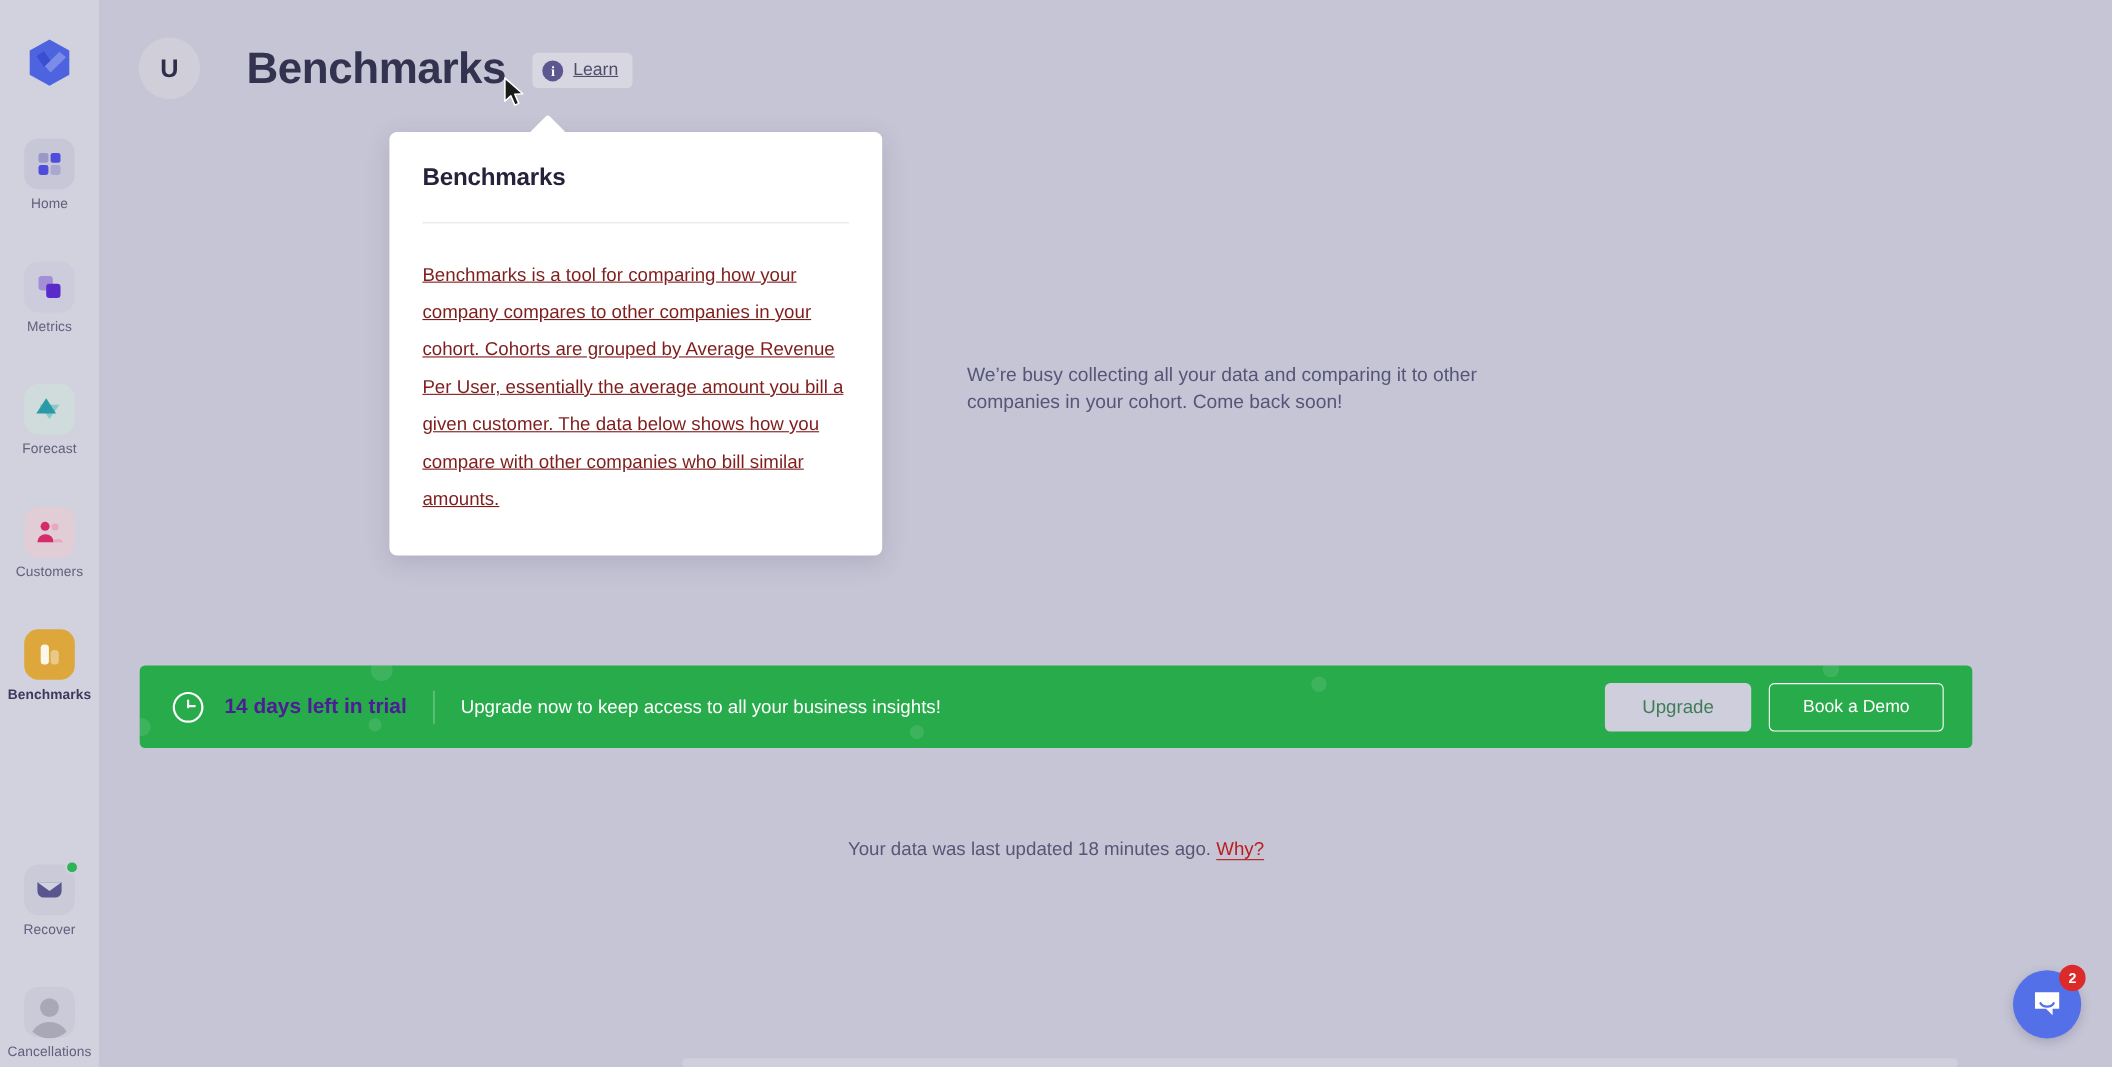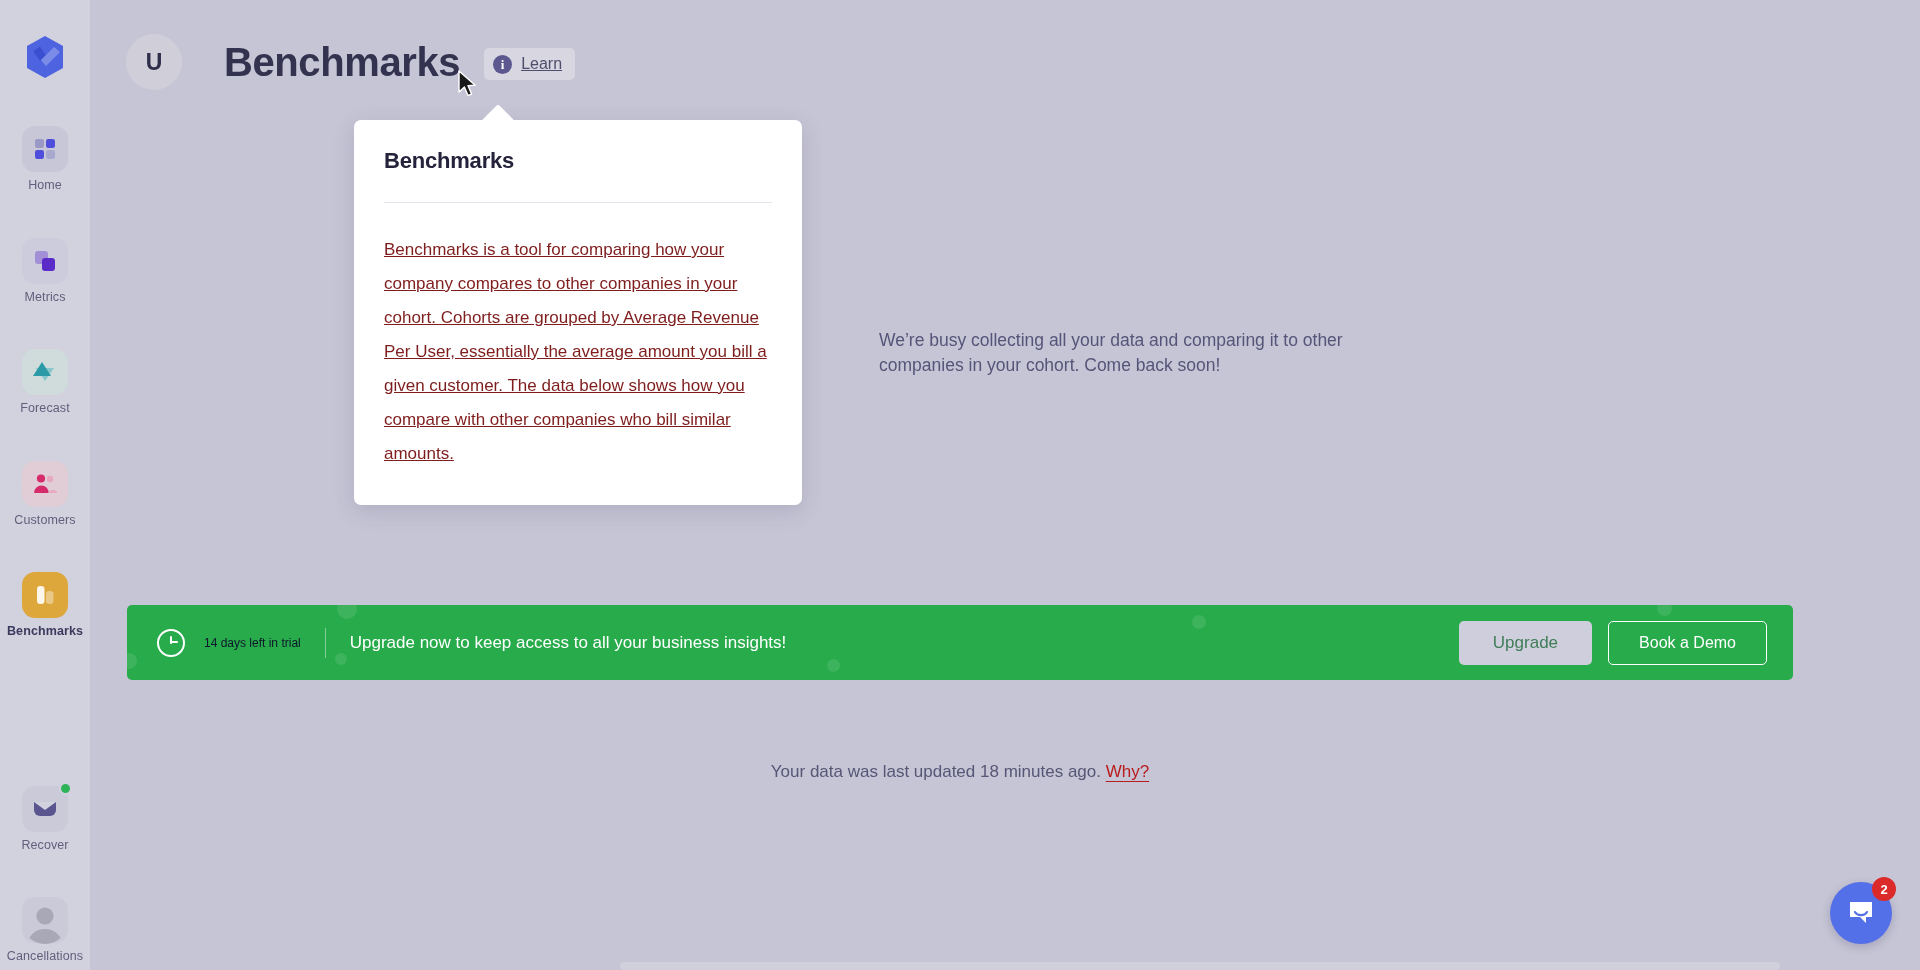--- a/index.html
+++ b/index.html
@@ -232,23 +232,23 @@
   .clock-icon::before, .clock-icon::after {
     content:"";
     position: absolute;
     background: #ffffff;
     border-radius: 1px;
   }
   .clock-icon::before { width: 2px; height: 8px; left: 10.8px; top: 5px; }
   .clock-icon::after  { width: 2px; height: 7px; left: 10.8px; top: 11px; transform: rotate(-90deg); transform-origin: top center; }
   .banner-days {
     margin-left: 19px;
-    font-size: 12px;
-    font-weight: 400;
-    color: #0f172a;
+    font-size: 19px;
+    font-weight: 700;
+    color: #4c1d95;
     white-space: nowrap;
   }
   .banner-sep {
     width: 1px; height: 30px;
     background: rgba(255,255,255,.42);
     margin: 0 24px;
   }
   .banner-msg {
     font-size: 17px;
     color: #ffffff;

